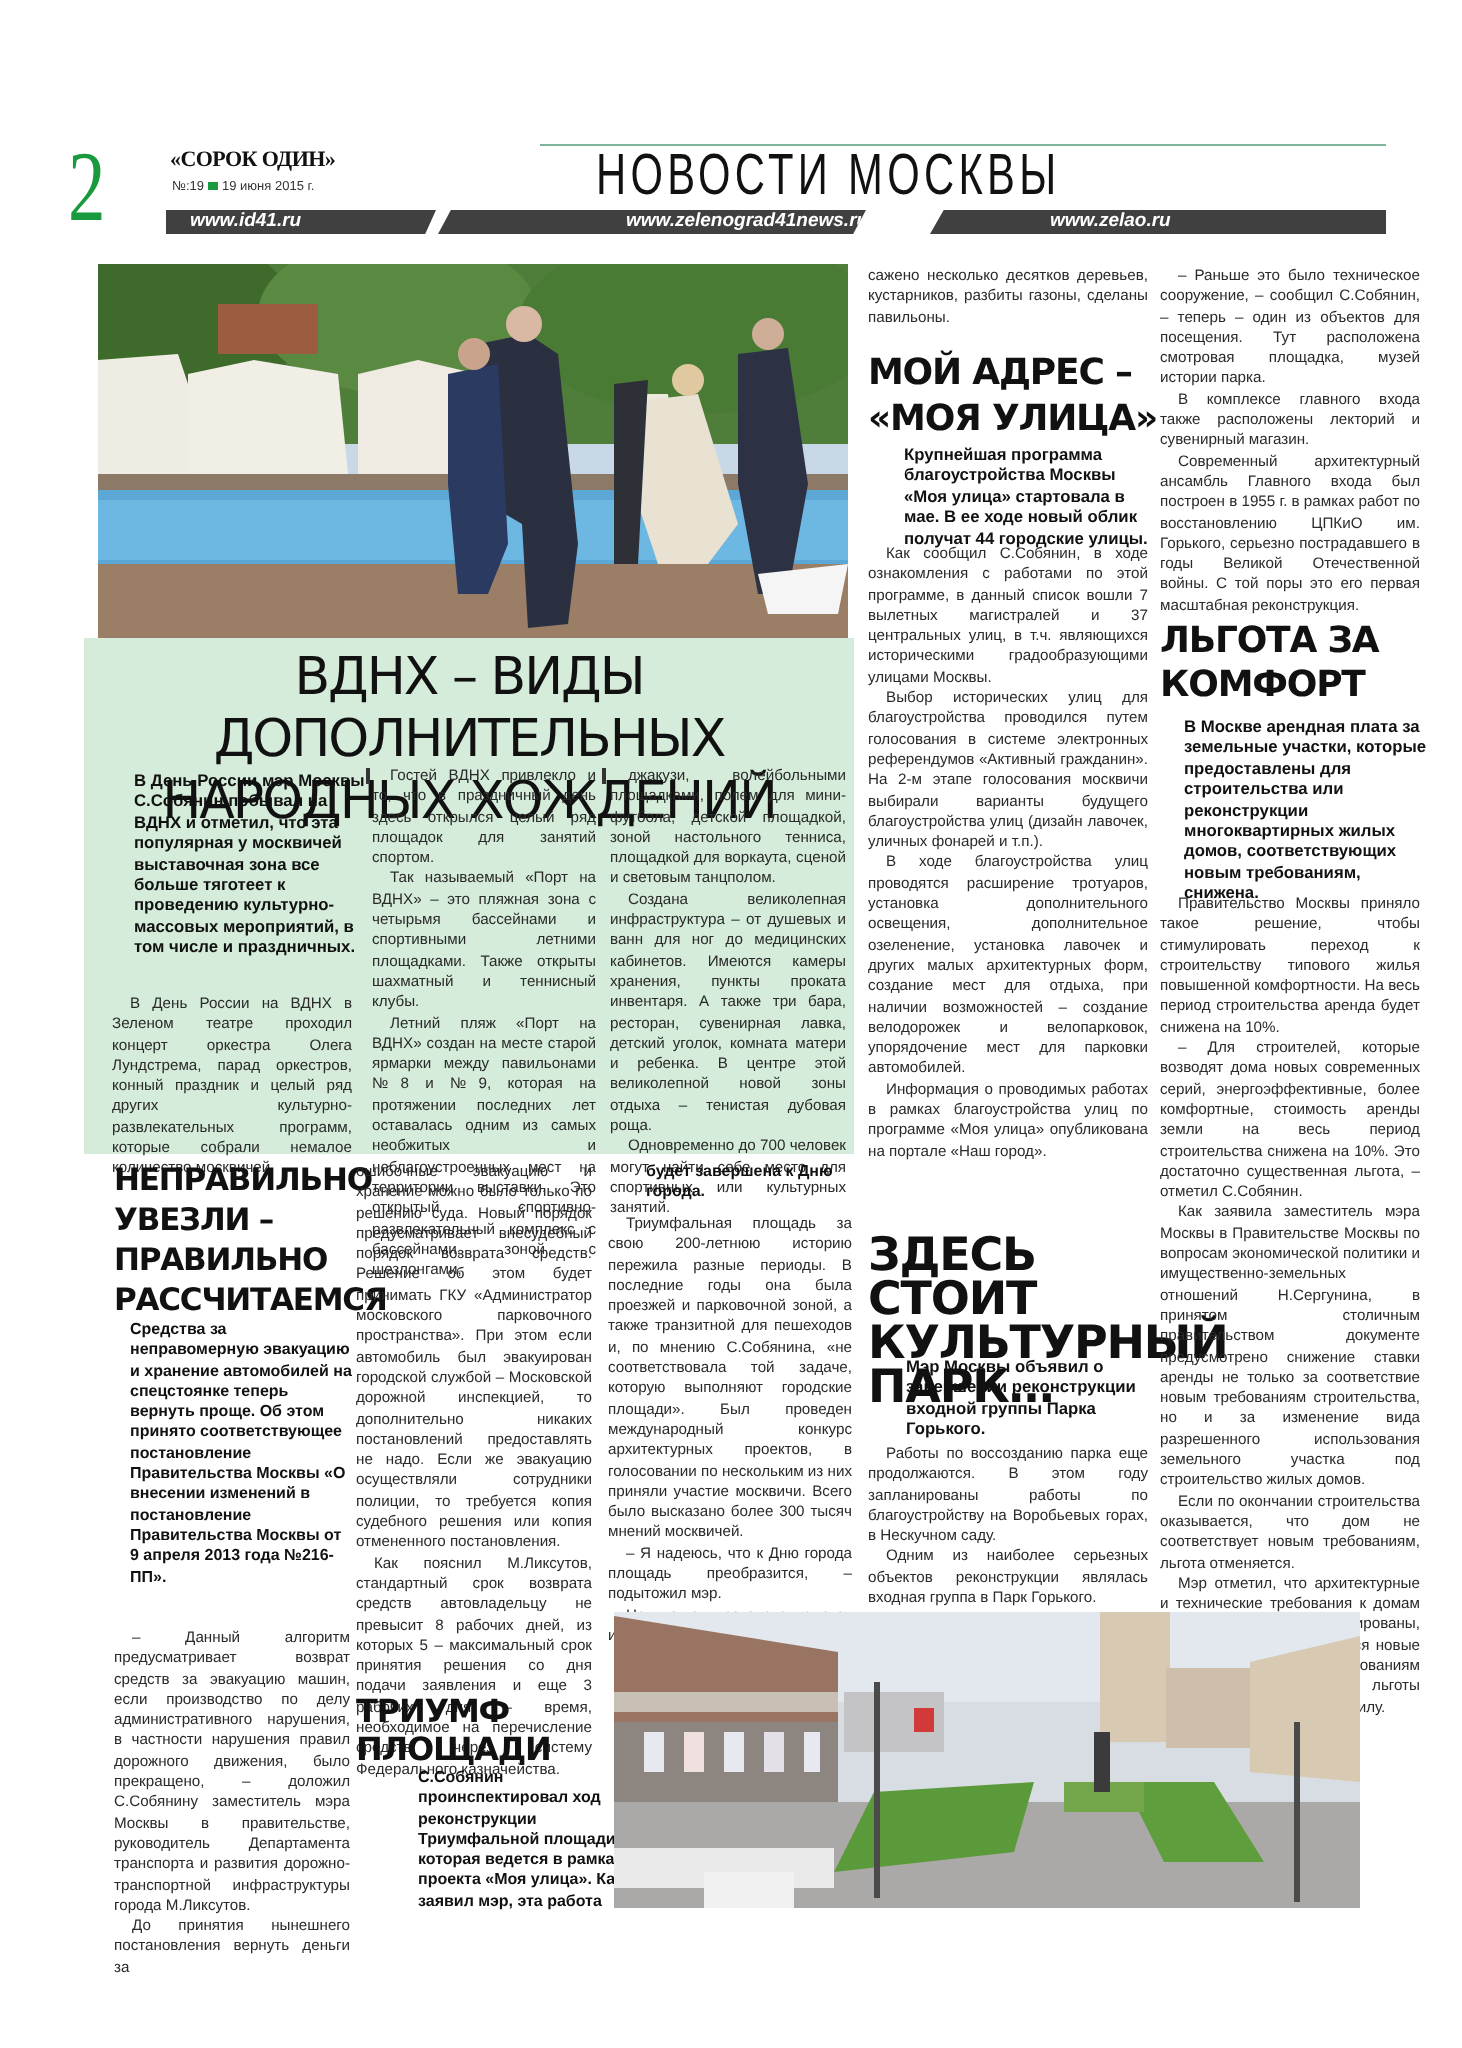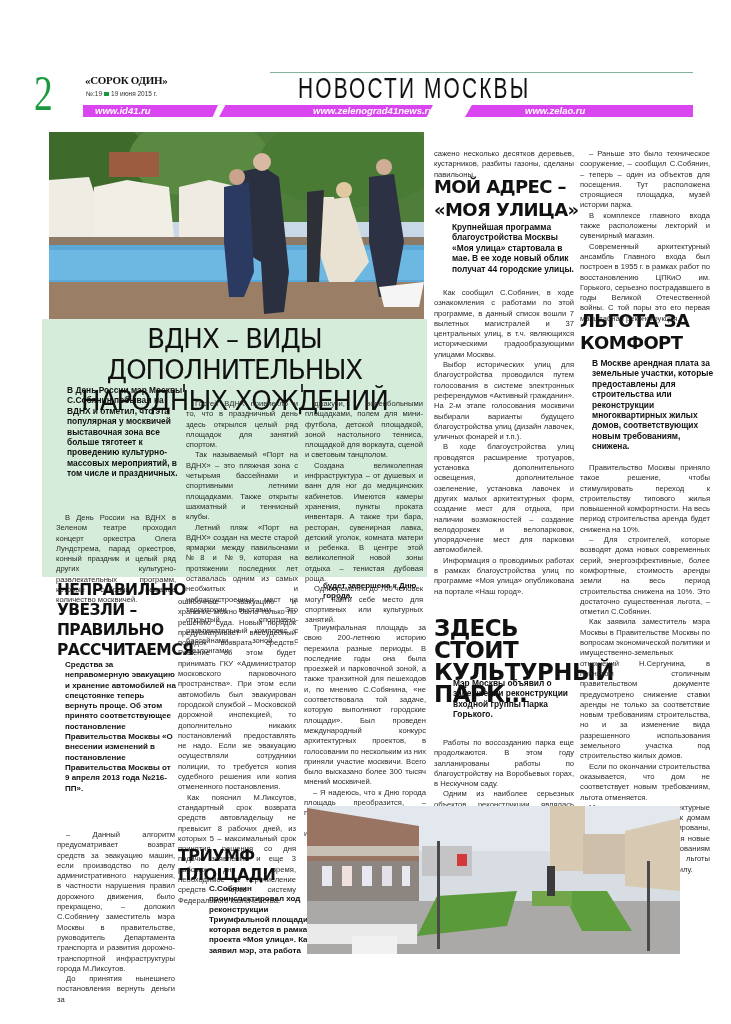--- a/index.html
+++ b/index.html
@@ -5,24 +5,24 @@
   html,body{margin:0;padding:0;background:#fff;}
   body{width:731px;height:1024px;position:relative;overflow:hidden;font-family:"Liberation Sans","DejaVu Sans",sans-serif;color:#222;}
   .abs{position:absolute;}
   
   .page-num{left:34px;top:68px;font-family:"Liberation Serif",serif;font-size:50px;color:#1a9a3f;line-height:1;transform:scaleX(.75);transform-origin:left top;}
   .head-rule2{left:270px;top:72px;width:423px;height:1px;background:#7fb59a;}
   .paper-name{left:85px;top:74px;font-family:"Liberation Serif",serif;font-weight:bold;font-size:11px;letter-spacing:-.3px;color:#111;}
   .issue{left:86px;top:90px;font-size:6.5px;color:#333;}
   .issue .sq{display:inline-block;width:5px;height:4px;background:#1a9a3f;margin:0 2px;}
   .section-title{left:298px;top:72px;font-size:29px;letter-spacing:3px;color:#111;transform:scaleX(.72);transform-origin:left top;font-weight:normal;white-space:nowrap;}
-  .greenbar{top:105px;height:12px;background:#d946ef;}
+  .greenbar{top:105px;height:12px;background:#404040;}
   .greenbar span{position:absolute;top:0;font-weight:bold;font-style:italic;font-size:9.5px;color:#fff;line-height:12px;white-space:nowrap;}
   
-  .txt{font-size:7.6px;line-height:10.3px;text-align:justify;color:#2a2a2a;hyphens:auto;margin-top:16px;}
+  .txt{font-size:7.6px;line-height:10.3px;text-align:justify;color:#2a2a2a;hyphens:auto;}
   .txt p{margin:0;text-indent:9px;}
   .lead{font-weight:bold;font-size:8.4px;line-height:10.4px;color:#111;}
   .hl{font-weight:bold;color:#111;font-family:"DejaVu Sans",sans-serif;letter-spacing:-.6px;}
   
   .greenbox{left:42px;top:319px;width:385px;height:258px;background:#d4ecd9;}
   .vdnh-title{left:42px;top:324px;width:385px;text-align:center;font-weight:normal;font-size:26px;line-height:31px;color:#111;font-family:"DejaVu Sans",sans-serif;letter-spacing:-1px;}
   .photo{overflow:hidden;}
   .sep{width:2px;background:#333;}
 </style>
 </head>
@@ -104,21 +104,21 @@
   <p>Информация о проводимых работах в рамках благоустройства улиц по программе «Моя улица» опубликована на портале «Наш город».</p>
 </div>
 
 <div class="abs hl" style="left:434px;top:617px;width:140px;font-size:23px;line-height:22px;">ЗДЕСЬ СТОИТ КУЛЬТУРНЫЙ ПАРК…</div>
 <div class="abs lead" style="left:453px;top:678px;width:122px;">Мэр Москвы объявил о завершении реконструкции входной группы Парка Горького.</div>
 <div class="abs txt" style="left:434px;top:722px;width:140px;">
   <p>Работы по воссозданию парка еще продолжаются. В этом году запланированы работы по благоустройству на Воробьевых горах, в Нескучном саду.</p>
   <p>Одним из наиболее серьезных объектов реконструкции являлась входная группа в Парк Горького.</p>
 </div>
 <div class="abs txt" style="left:580px;top:133px;width:130px;">
-  <p>– Раньше это было техническое сооружение, – сообщил С.Собянин, – теперь – один из объектов для посещения. Тут расположена строящиеся площадка, музей истории парка.</p>
+  <p>– Раньше это было техническое сооружение, – сообщил С.Собянин, – теперь – один из объектов для посещения. Тут расположена смотровая площадка, музей истории парка.</p>
   <p>В комплексе главного входа также расположены лекторий и сувенирный магазин.</p>
   <p>Современный архитектурный ансамбль Главного входа был построен в 1955 г. в рамках работ по восстановлению ЦПКиО им. Горького, серьезно пострадавшего в годы Великой Отечественной войны. С той поры это его первая масштабная реконструкция.</p>
 </div>
 
 <div class="abs hl" style="left:580px;top:310px;width:130px;font-size:18px;line-height:22px;">ЛЬГОТА ЗА КОМФОРТ</div>
 <div class="abs lead" style="left:592px;top:358px;width:122px;">В Москве арендная плата за земельные участки, которые предоставлены для строительства или реконструкции многоквартирных жилых домов, соответствующих новым требованиям, снижена.</div>
 <div class="abs txt" style="left:580px;top:447px;width:130px;">
   <p>Правительство Москвы приняло такое решение, чтобы стимулировать переход к строительству типового жилья повышенной комфортности. На весь период строительства аренда будет снижена на 10%.</p>
   <p>– Для строителей, которые возводят дома новых современных серий, энергоэффективные, более комфортные, стоимость аренды земли на весь период строительства снижена на 10%. Это достаточно существенная льгота, – отметил С.Собянин.</p>
   <p>Как заявила заместитель мэра Москвы в Правительстве Москвы по вопросам экономической политики и имущественно-земельных отношений Н.Сергунина, в принятом столичным правительством документе предусмотрено снижение ставки аренды не только за соответствие новым требованиям строительства, но и за изменение вида разрешенного использования земельного участка под строительство жилых домов.</p>

